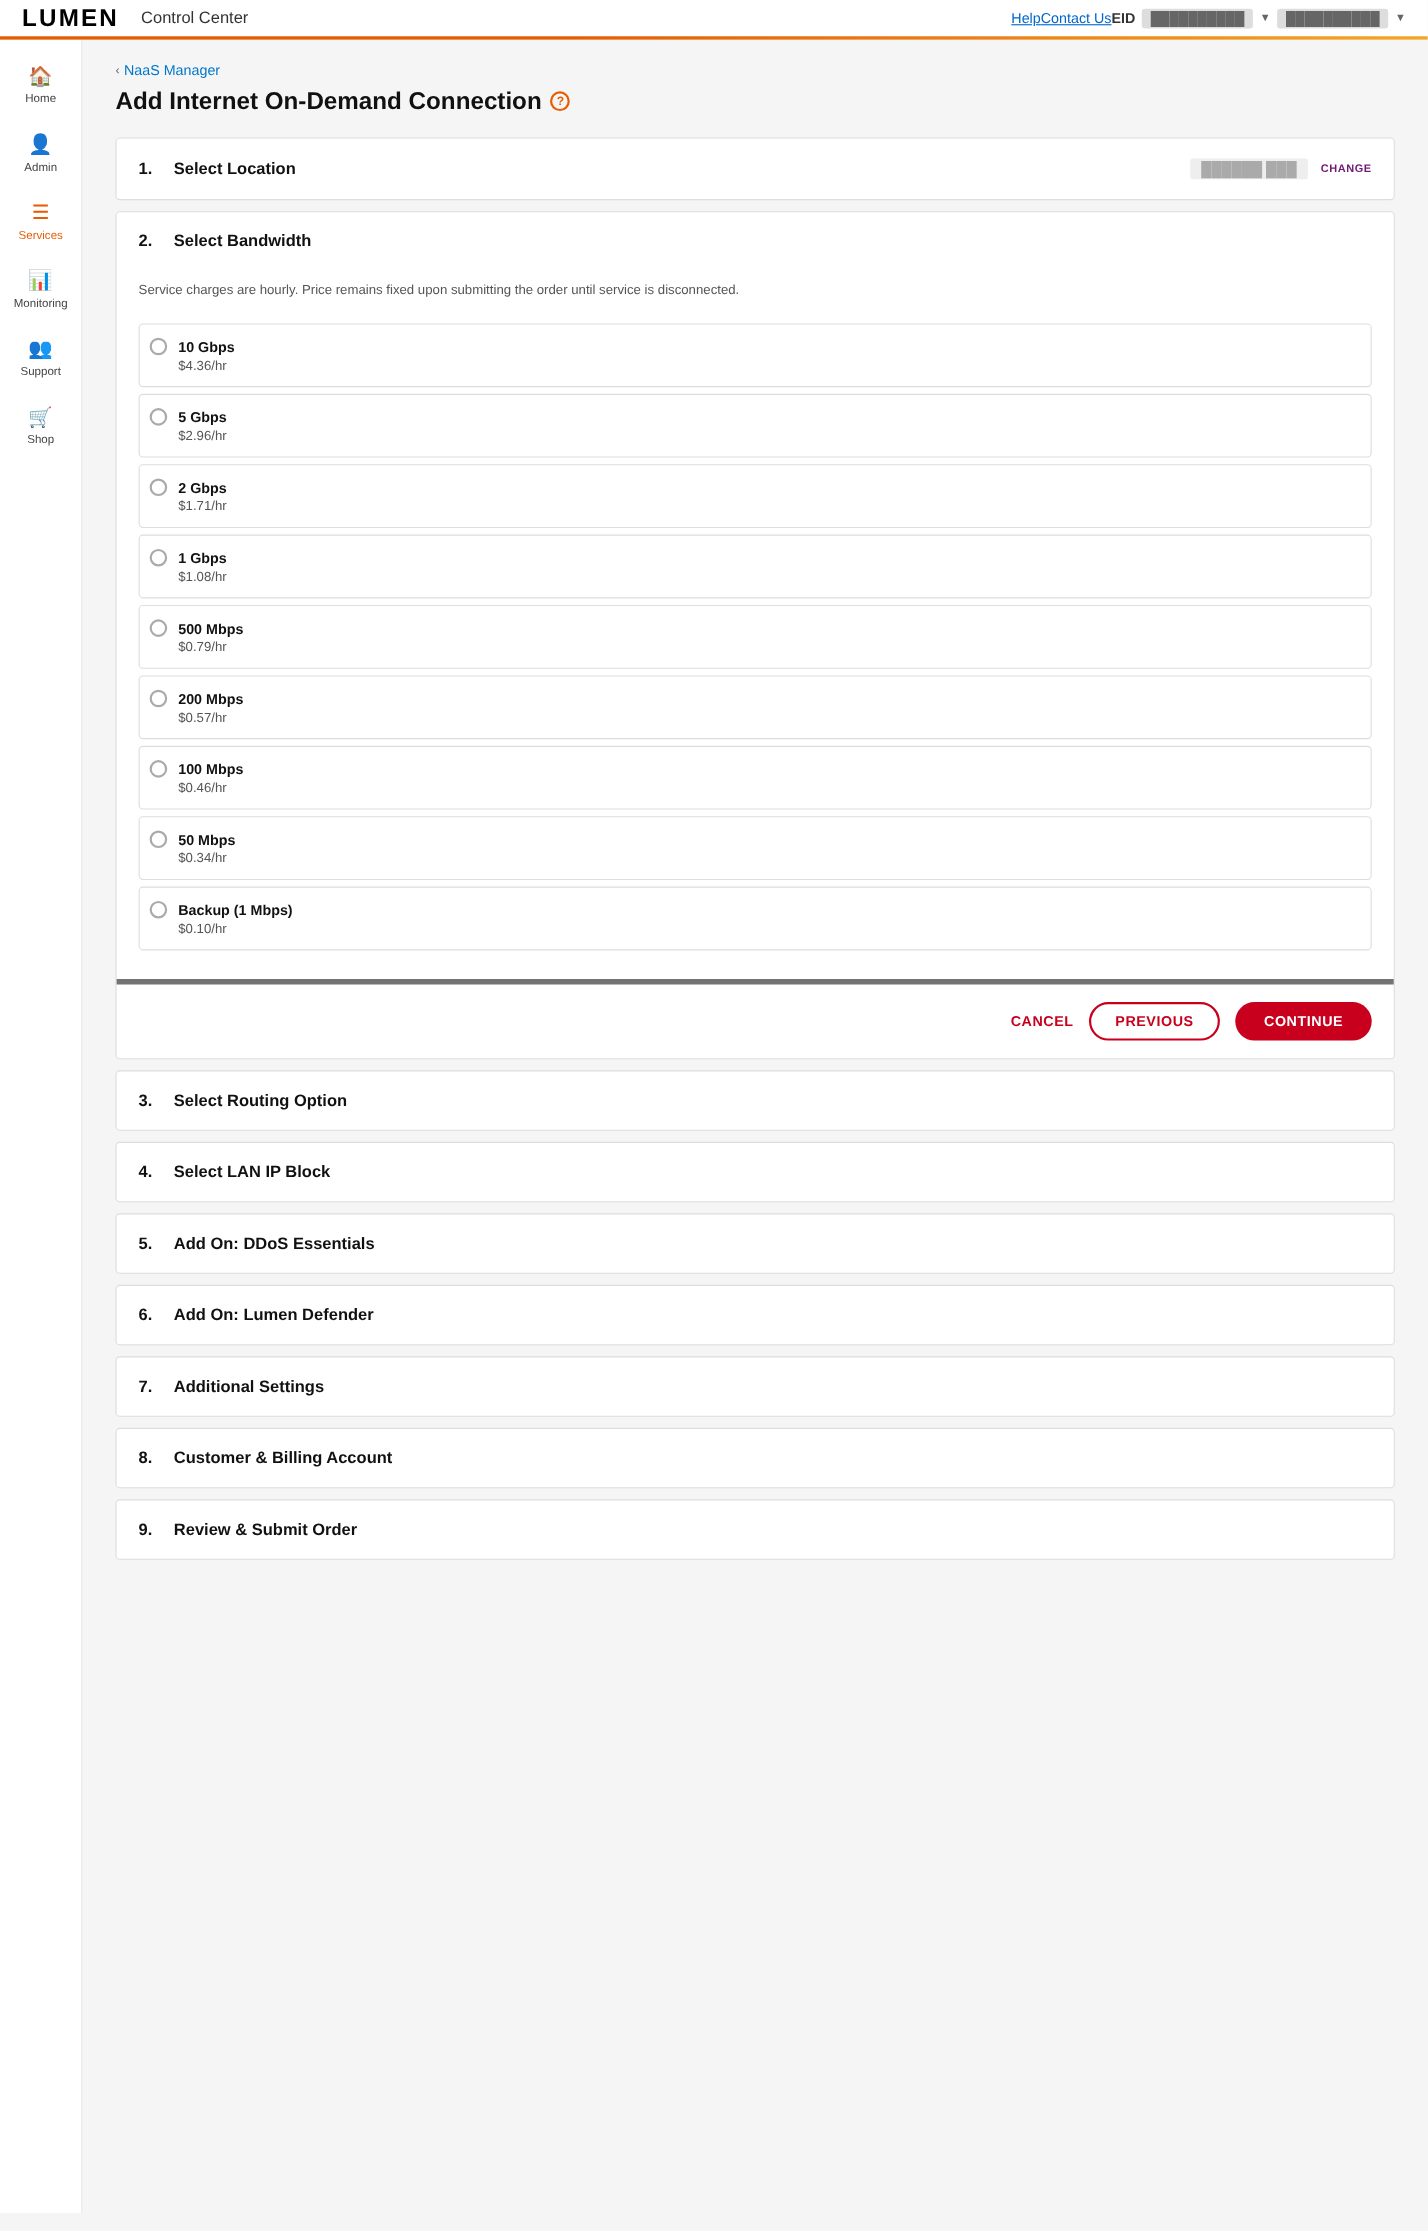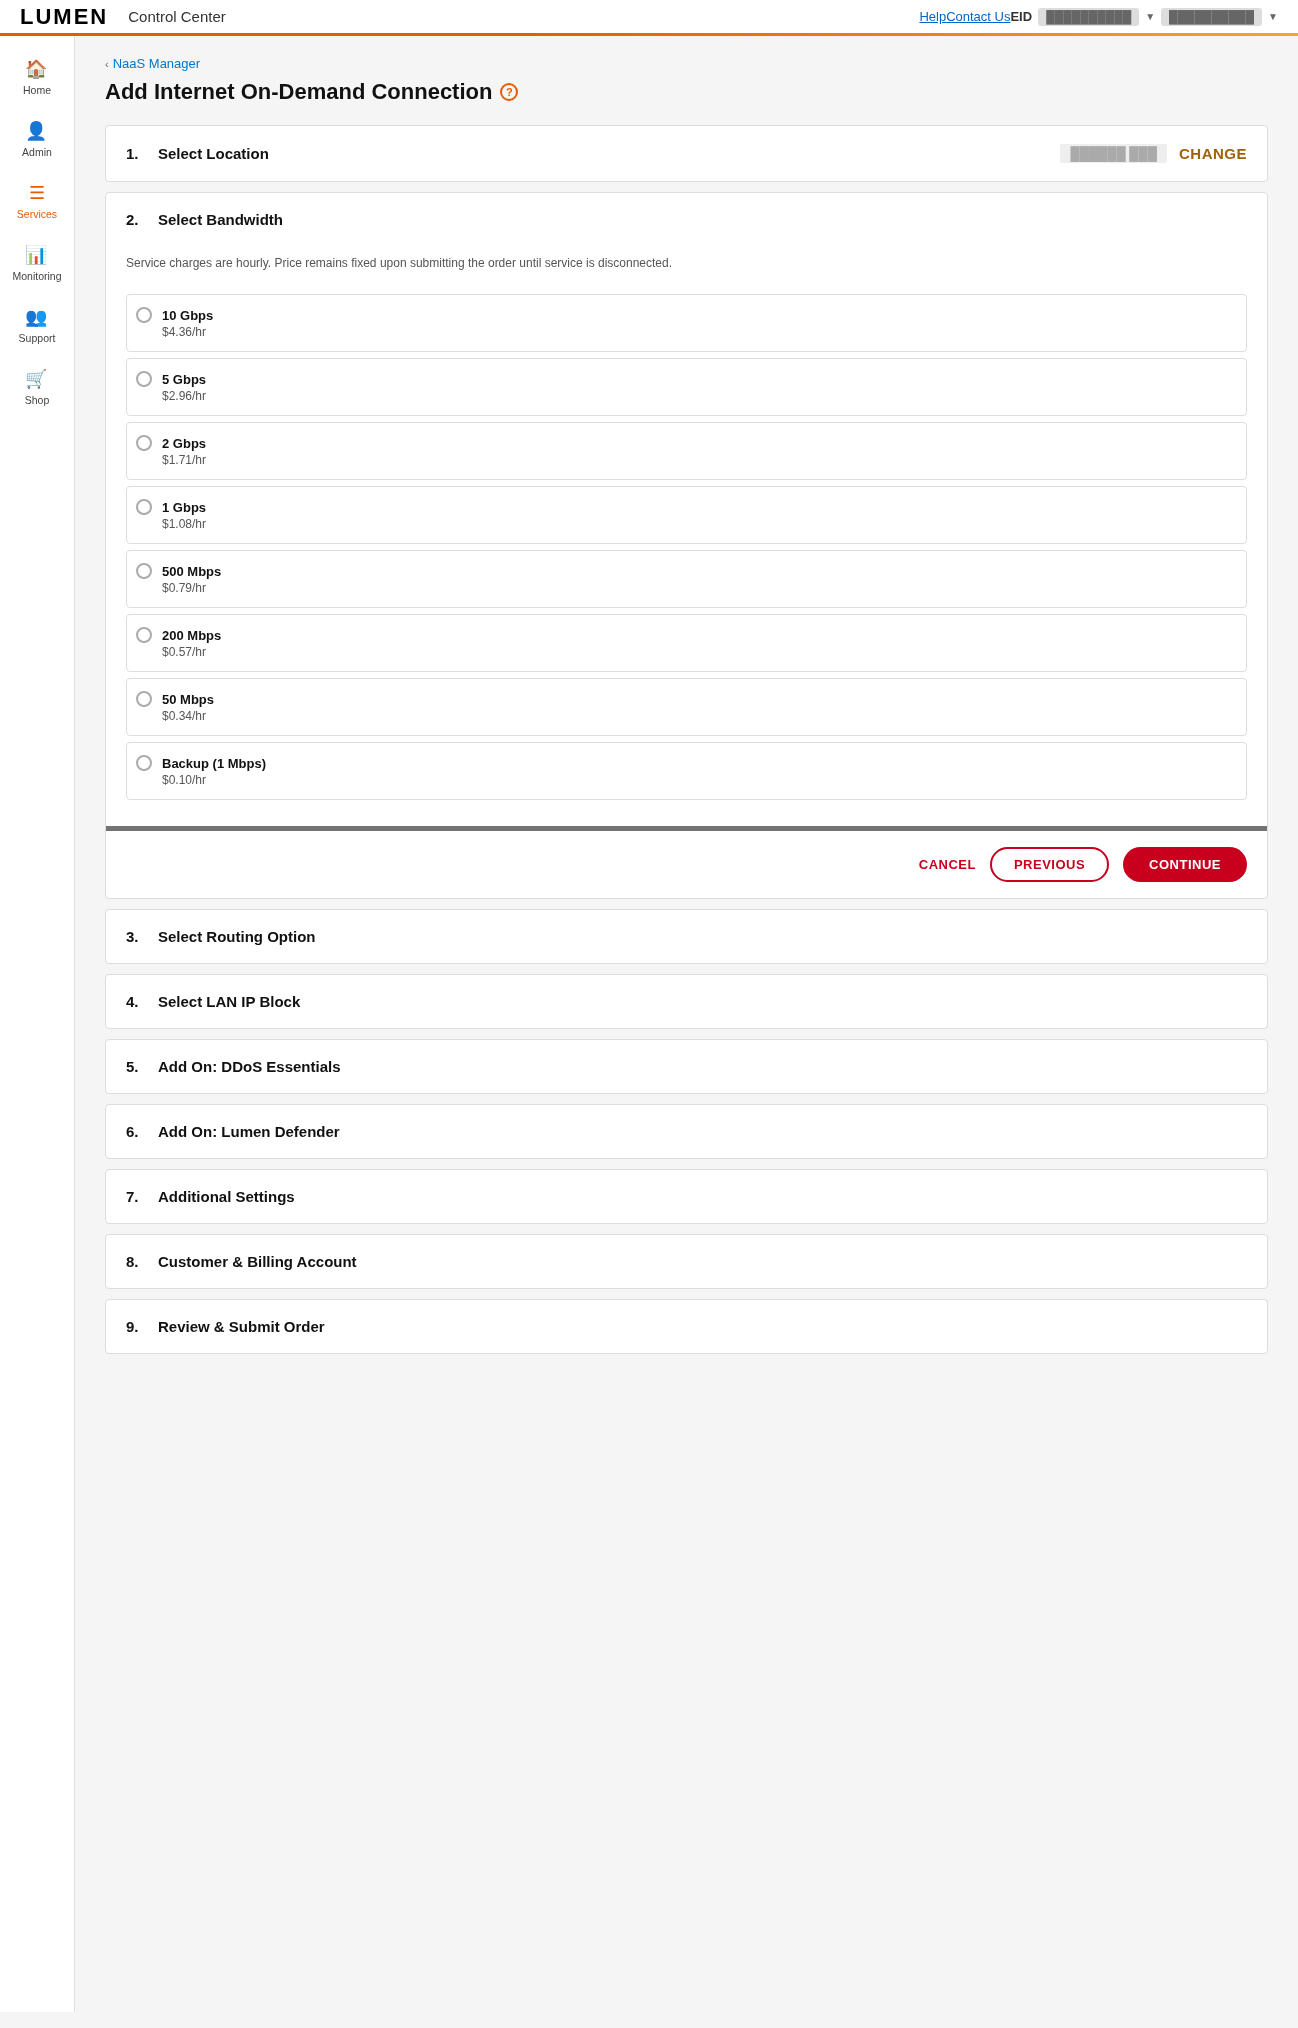--- a/index.html
+++ b/index.html
@@ -161,23 +161,23 @@
       color: #111;
       min-width: 20px;
     }
     .step-title {
       font-size: 15px;
       font-weight: 700;
       color: #111;
       flex: 1;
     }
     .change-btn {
-      color: #a16207;
-      font-weight: 700;
-      font-size: 15px;
+      color: #701a75;
+      font-weight: 700;
+      font-size: 10px;
       cursor: pointer;
       letter-spacing: 0.5px;
     }
     .location-value {
       color: #aaa;
       font-size: 13px;
       background: #eee;
       padding: 2px 10px;
       border-radius: 2px;
     }
@@ -405,20 +405,27 @@
             <div class="bandwidth-option">
       <div class="bandwidth-option-row">
         <span class="radio-btn"></span>
         <span class="bandwidth-name">200 Mbps</span>
       </div>
       <div class="bandwidth-price">$0.57/hr</div>
     </div>
             <div class="bandwidth-option">
       <div class="bandwidth-option-row">
         <span class="radio-btn"></span>
+        <span class="bandwidth-name">100 Mbps</span>
+      </div>
+      <div class="bandwidth-price">$0.46/hr</div>
+    </div>
+            <div class="bandwidth-option">
+      <div class="bandwidth-option-row">
+        <span class="radio-btn"></span>
         <span class="bandwidth-name">50 Mbps</span>
       </div>
       <div class="bandwidth-price">$0.34/hr</div>
     </div>
             <div class="bandwidth-option">
       <div class="bandwidth-option-row">
         <span class="radio-btn"></span>
         <span class="bandwidth-name">Backup (1 Mbps)</span>
       </div>
       <div class="bandwidth-price">$0.10/hr</div>

